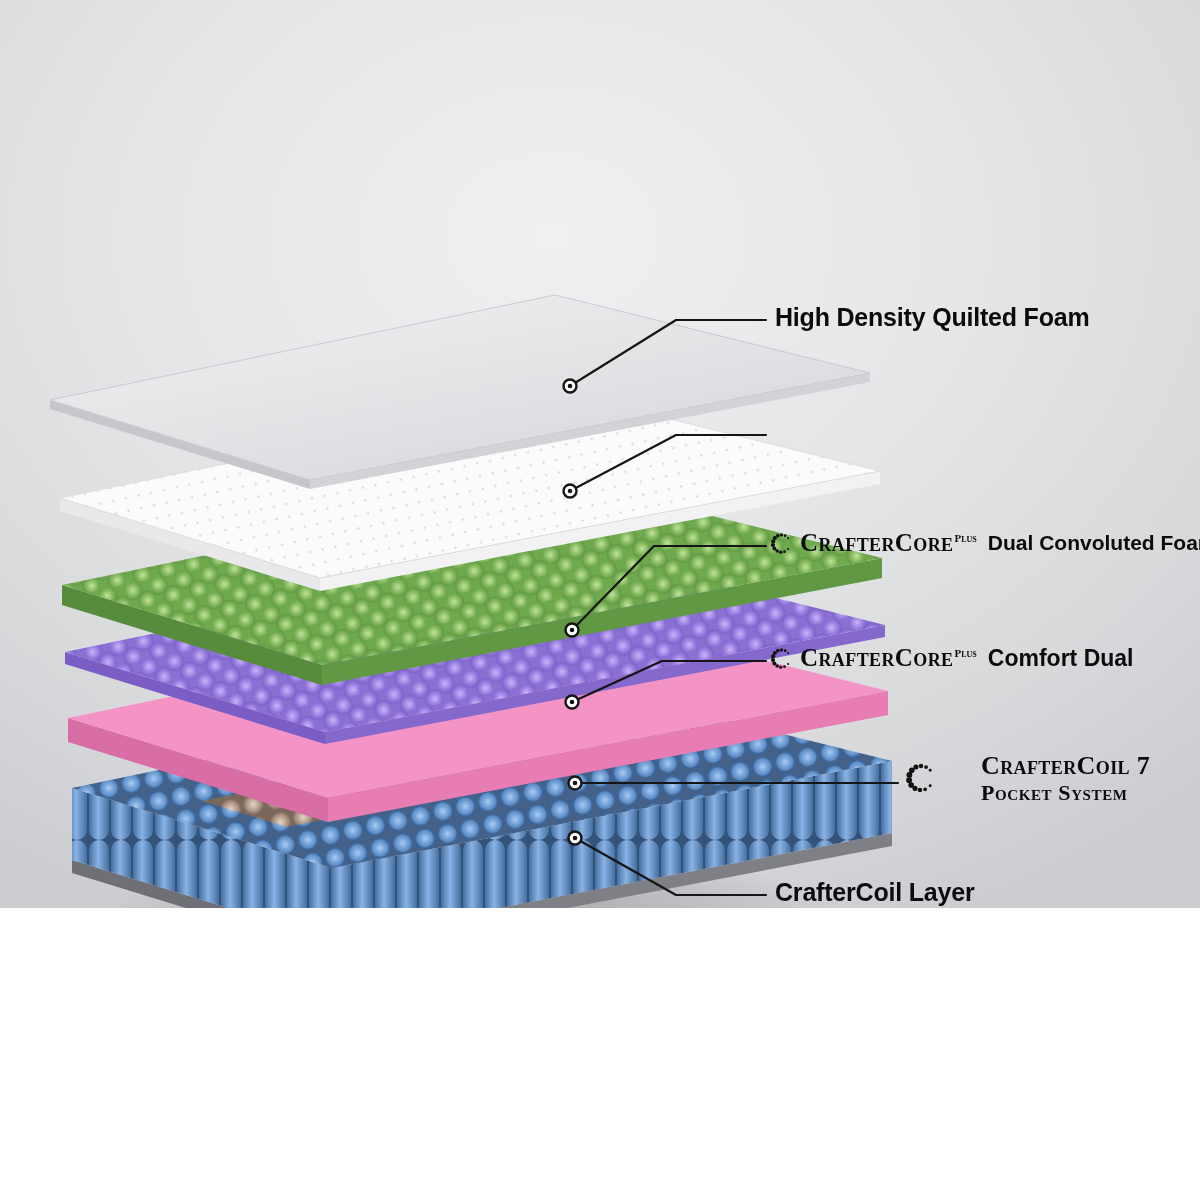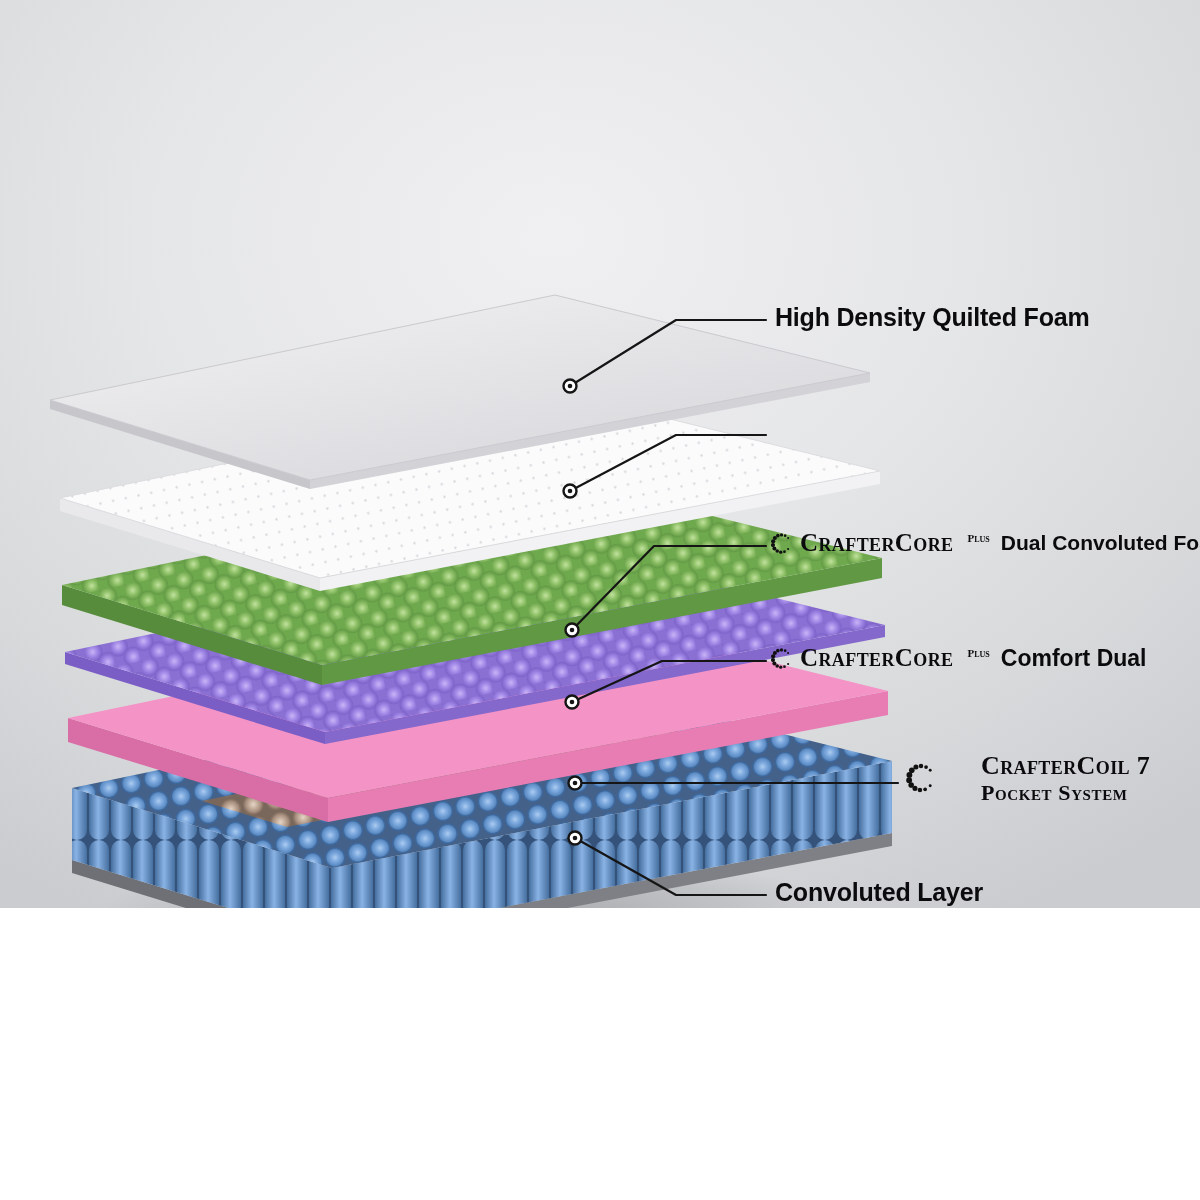--- a/index.html
+++ b/index.html
@@ -34,21 +34,21 @@
     font-size:25px;
     letter-spacing:0.4px;
   }
   .brand-sup{
     font-family:"Liberation Serif", serif;
     font-variant:small-caps;
     font-size:11px;
     font-weight:700;
     position:relative;
     top:-9px;
-    margin-left:14px;
+    margin-left:1px;
   }
   .brand-suffix-label{
     font-family:"Liberation Sans", sans-serif;
     font-weight:700;
     font-size:21px;
     margin-left:4px;
   }
   .coil-block{
     position:absolute;
     display:flex;
@@ -273,15 +273,15 @@
   <div class="coil-block" style="left:905px;top:752px">
     <svg class="dot-c-icon" width="32" height="32">
       <use href="#dotC"></use>
     </svg>
     <div class="coil-lines">
       <span class="coil-line1">CrafterCoil 7</span>
       <span class="coil-line2">Pocket System</span>
     </div>
   </div>
 
-  <div class="callout-label" style="left:775px;top:878px">Convoluted Layer</div>
+  <div class="callout-label" style="left:775px;top:878px">CrafterCoil Layer</div>
 
 </div>
 
 </body></html>

